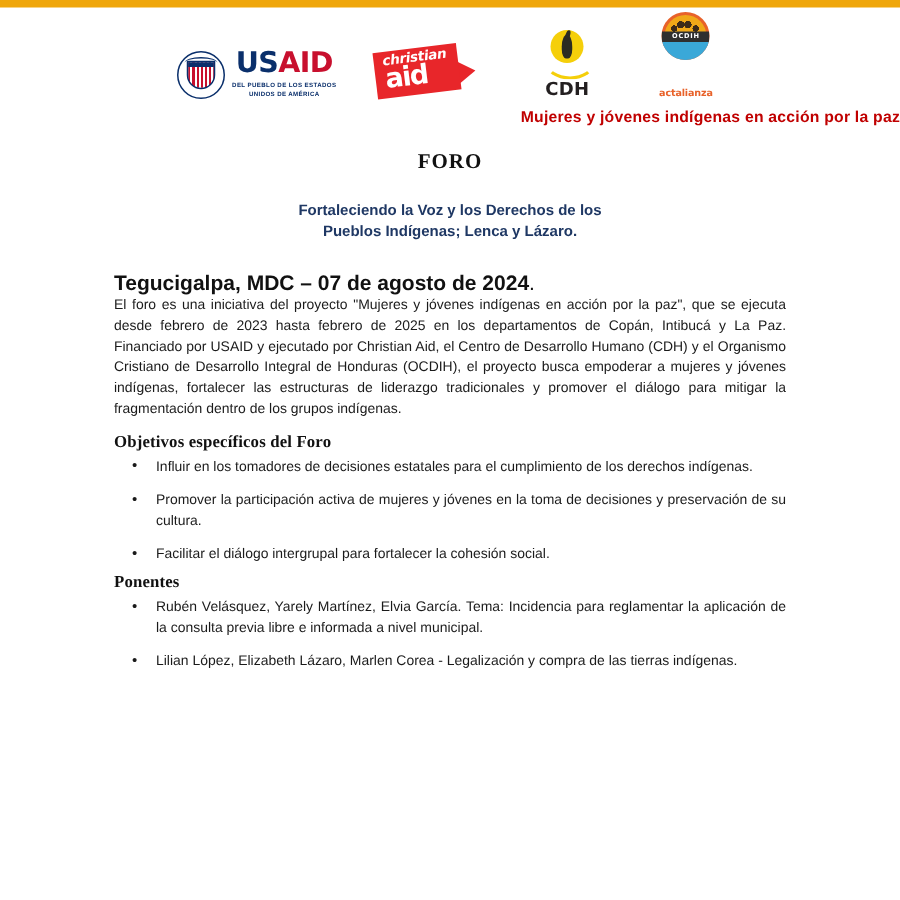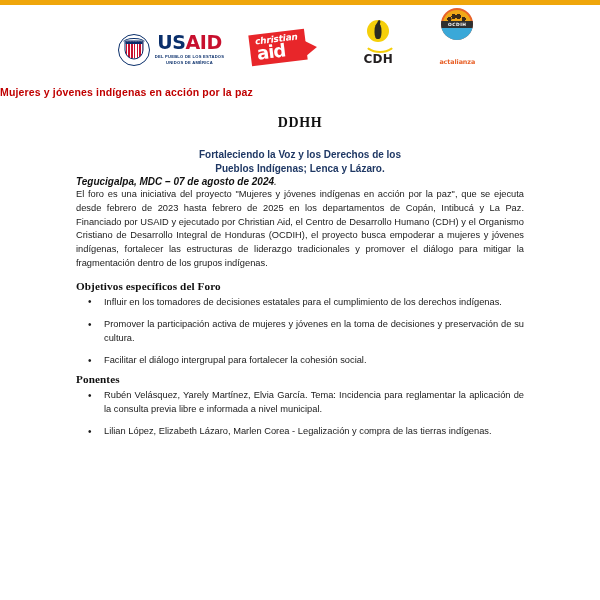--- a/index.html
+++ b/index.html
@@ -284,26 +284,26 @@
     margin-top: 18px;
     font-family: "DejaVu Sans", sans-serif;
     font-size: 6.4px;
     font-weight: 700;
     color: #e8622a;
     letter-spacing: -0.1px;
   }
 
   
   .tagline {
-    text-align: left;
+    text-align: right;
     color: #c00000;
     font-weight: 700;
     font-size: 10.5px;
     letter-spacing: 0.15px;
-    margin-top: 20px;
+    margin-top: 6px;
   }
   .foro {
     text-align: center;
     font-family: "Liberation Serif", serif;
     font-weight: 700;
     font-size: 14px;
     color: #111111;
     letter-spacing: 0.6px;
     margin-top: 17px;
   }
@@ -316,24 +316,24 @@
     margin-top: 17px;
     padding: 0 72px;
   }
 
   
   .content {
     margin: 0;
     padding: 0 76px 0 76px;
   }
   .dateline {
-    font-size: 10px;
+    margin-top: 18px;
+    font-size: 14px;
     font-weight: 700;
     color: #111111;
-    font-style: italic;
   }
   .dateline .period { font-weight: 400; }
   .para {
     margin-top: 1px;
     font-size: 9.3px;
     line-height: 1.47;
     text-align: justify;
     color: #1a1a1a;
   }
   .section-heading {
@@ -415,21 +415,21 @@
           </div>
         <div class="ocdih-water"></div>
       </div>
       <div class="ocdih-act">actalianza</div>
     </div>
 
   </div>
 
   <div class="tagline">Mujeres y jóvenes indígenas en acción por la paz</div>
 
-  <div class="foro">DDHH</div>
+  <div class="foro">FORO</div>
 
   <div class="doc-title">
     <div>Fortaleciendo la Voz y los Derechos de los</div>
     <div>Pueblos Indígenas; Lenca y Lázaro.</div>
   </div>
 
   <div class="content">
 
     <div class="dateline"><span>Tegucigalpa, MDC – 07 de agosto de 2024</span><span class="period">.</span></div>
 

